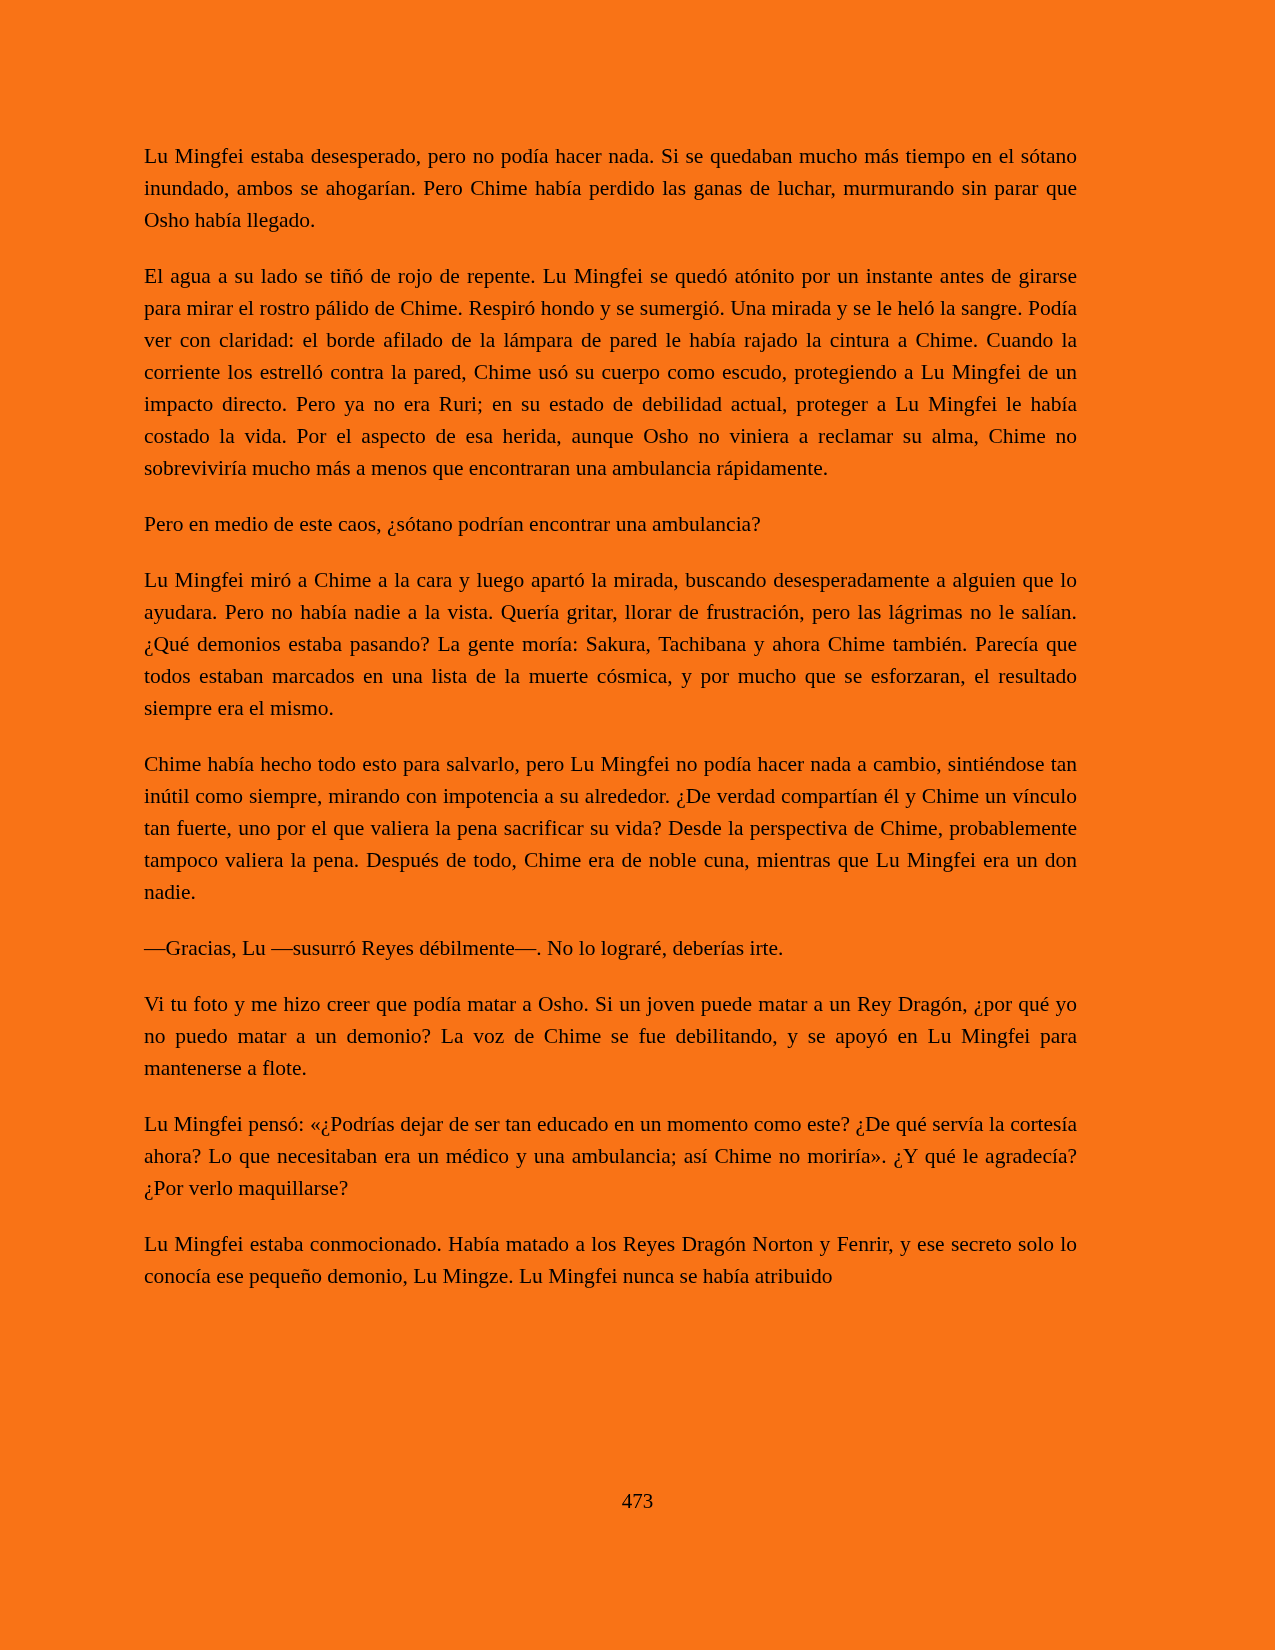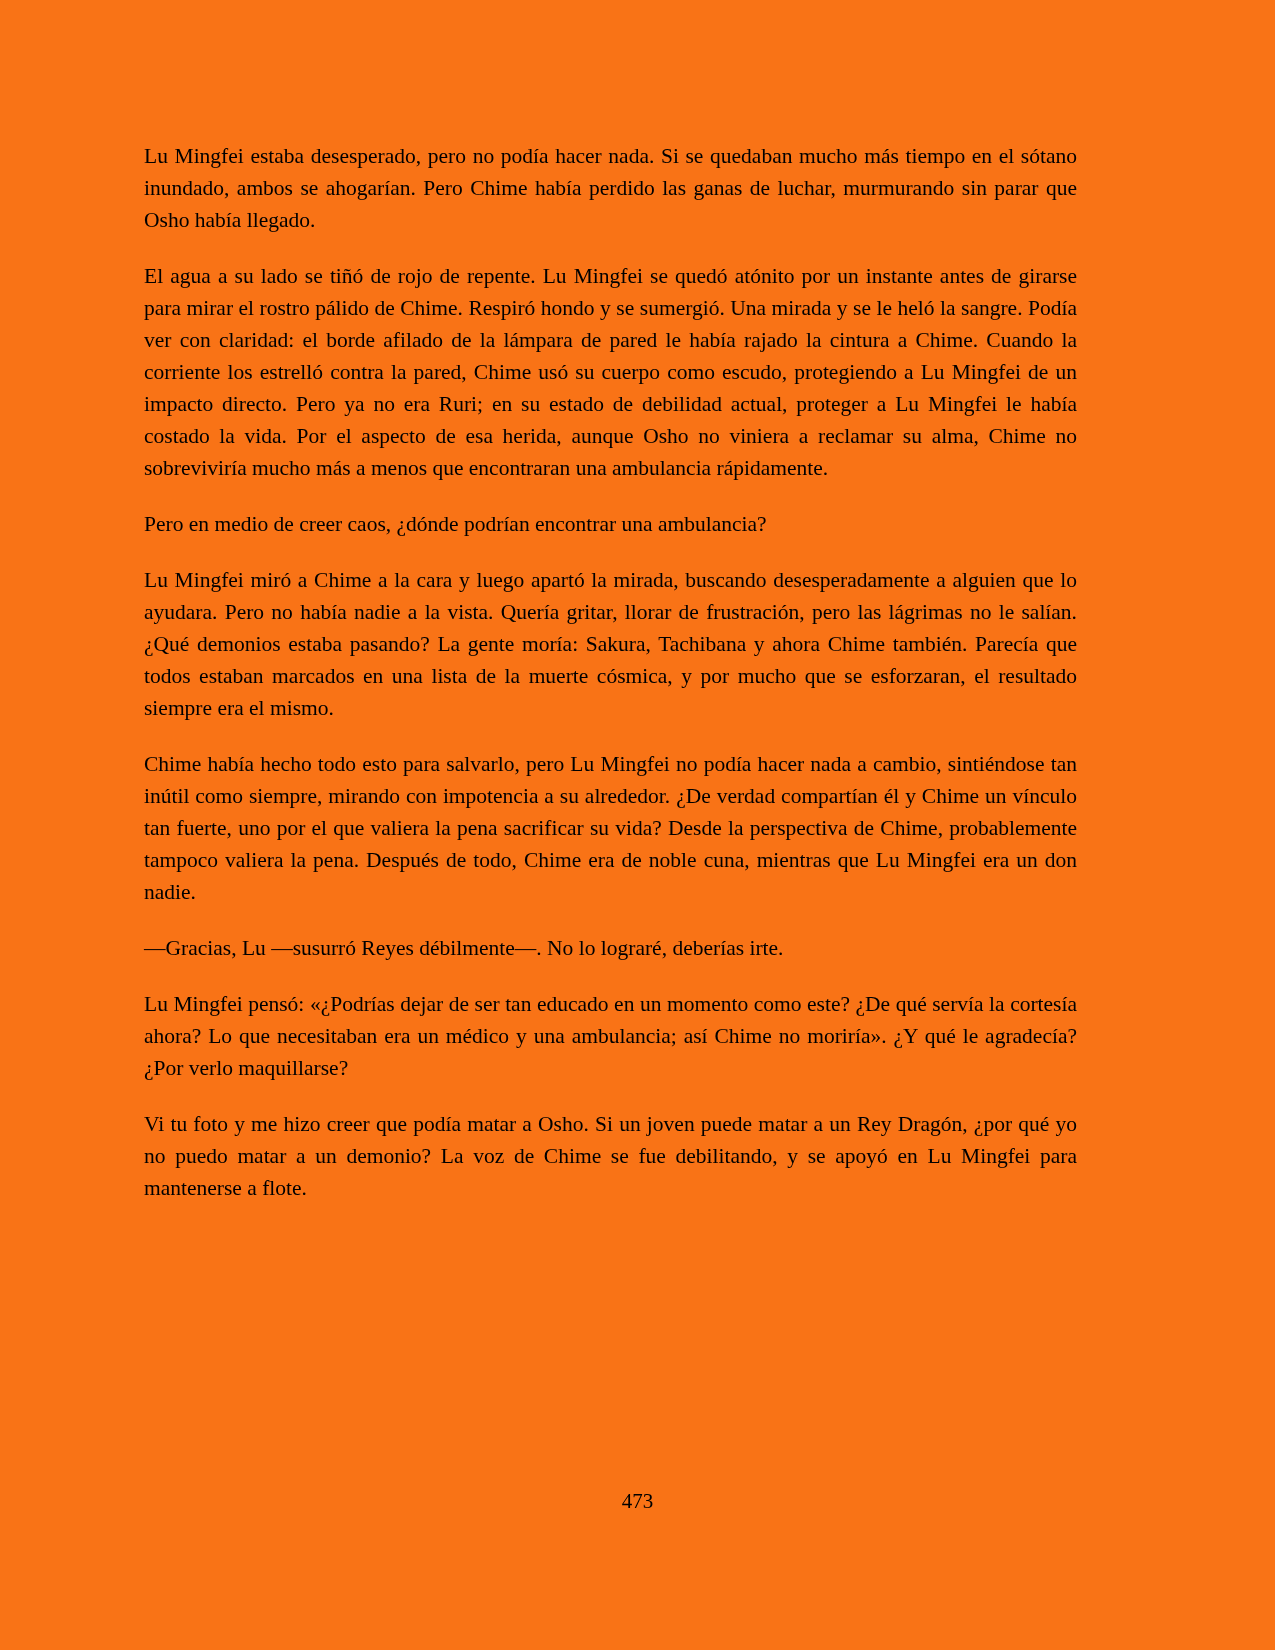--- a/index.html
+++ b/index.html
@@ -39,21 +39,22 @@
     line-height: 26px;
   }
 </style>
 </head>
 <body>
 
 <div class="page">
   <div class="content">
     <p>Lu Mingfei estaba desesperado, pero no podía hacer nada. Si se quedaban mucho más tiempo en el sótano inundado, ambos se ahogarían. Pero Chime había perdido las ganas de luchar, murmurando sin parar que Osho había llegado.</p>
     <p>El agua a su lado se tiñó de rojo de repente. Lu Mingfei se quedó atónito por un instante antes de girarse para mirar el rostro pálido de Chime. Respiró hondo y se sumergió. Una mirada y se le heló la sangre. Podía ver con claridad: el borde afilado de la lámpara de pared le había rajado la cintura a Chime. Cuando la corriente los estrelló contra la pared, Chime usó su cuerpo como escudo, protegiendo a Lu Mingfei de un impacto directo. Pero ya no era Ruri; en su estado de debilidad actual, proteger a Lu Mingfei le había costado la vida. Por el aspecto de esa herida, aunque Osho no viniera a reclamar su alma, Chime no sobreviviría mucho más a menos que encontraran una ambulancia rápidamente.</p>
-    <p>Pero en medio de creer caos, ¿dónde podrían encontrar una ambulancia?</p>
+    <p>Pero en medio de este caos, ¿sótano podrían encontrar una ambulancia?</p>
     <p>Lu Mingfei miró a Chime a la cara y luego apartó la mirada, buscando desesperadamente a alguien que lo ayudara. Pero no había nadie a la vista. Quería gritar, llorar de frustración, pero las lágrimas no le salían. ¿Qué demonios estaba pasando? La gente moría: Sakura, Tachibana y ahora Chime también. Parecía que todos estaban marcados en una lista de la muerte cósmica, y por mucho que se esforzaran, el resultado siempre era el mismo.</p>
     <p>Chime había hecho todo esto para salvarlo, pero Lu Mingfei no podía hacer nada a cambio, sintiéndose tan inútil como siempre, mirando con impotencia a su alrededor. ¿De verdad compartían él y Chime un vínculo tan fuerte, uno por el que valiera la pena sacrificar su vida? Desde la perspectiva de Chime, probablemente tampoco valiera la pena. Después de todo, Chime era de noble cuna, mientras que Lu Mingfei era un don nadie.</p>
     <p>—Gracias, Lu —susurró Reyes débilmente—. No lo lograré, deberías irte.</p>
+    <p>Vi tu foto y me hizo creer que podía matar a Osho. Si un joven puede matar a un Rey Dragón, ¿por qué yo no puedo matar a un demonio? La voz de Chime se fue debilitando, y se apoyó en Lu Mingfei para mantenerse a flote.</p>
     <p>Lu Mingfei pensó: «¿Podrías dejar de ser tan educado en un momento como este? ¿De qué servía la cortesía ahora? Lo que necesitaban era un médico y una ambulancia; así Chime no moriría». ¿Y qué le agradecía? ¿Por verlo maquillarse?</p>
-    <p>Vi tu foto y me hizo creer que podía matar a Osho. Si un joven puede matar a un Rey Dragón, ¿por qué yo no puedo matar a un demonio? La voz de Chime se fue debilitando, y se apoyó en Lu Mingfei para mantenerse a flote.</p>
+    <p>Lu Mingfei estaba conmocionado. Había matado a los Reyes Dragón Norton y Fenrir, y ese secreto solo lo conocía ese pequeño demonio, Lu Mingze. Lu Mingfei nunca se había atribuido</p>
   </div>
   <div class="page-number">473</div>
 </div>
 
 </body></html>

